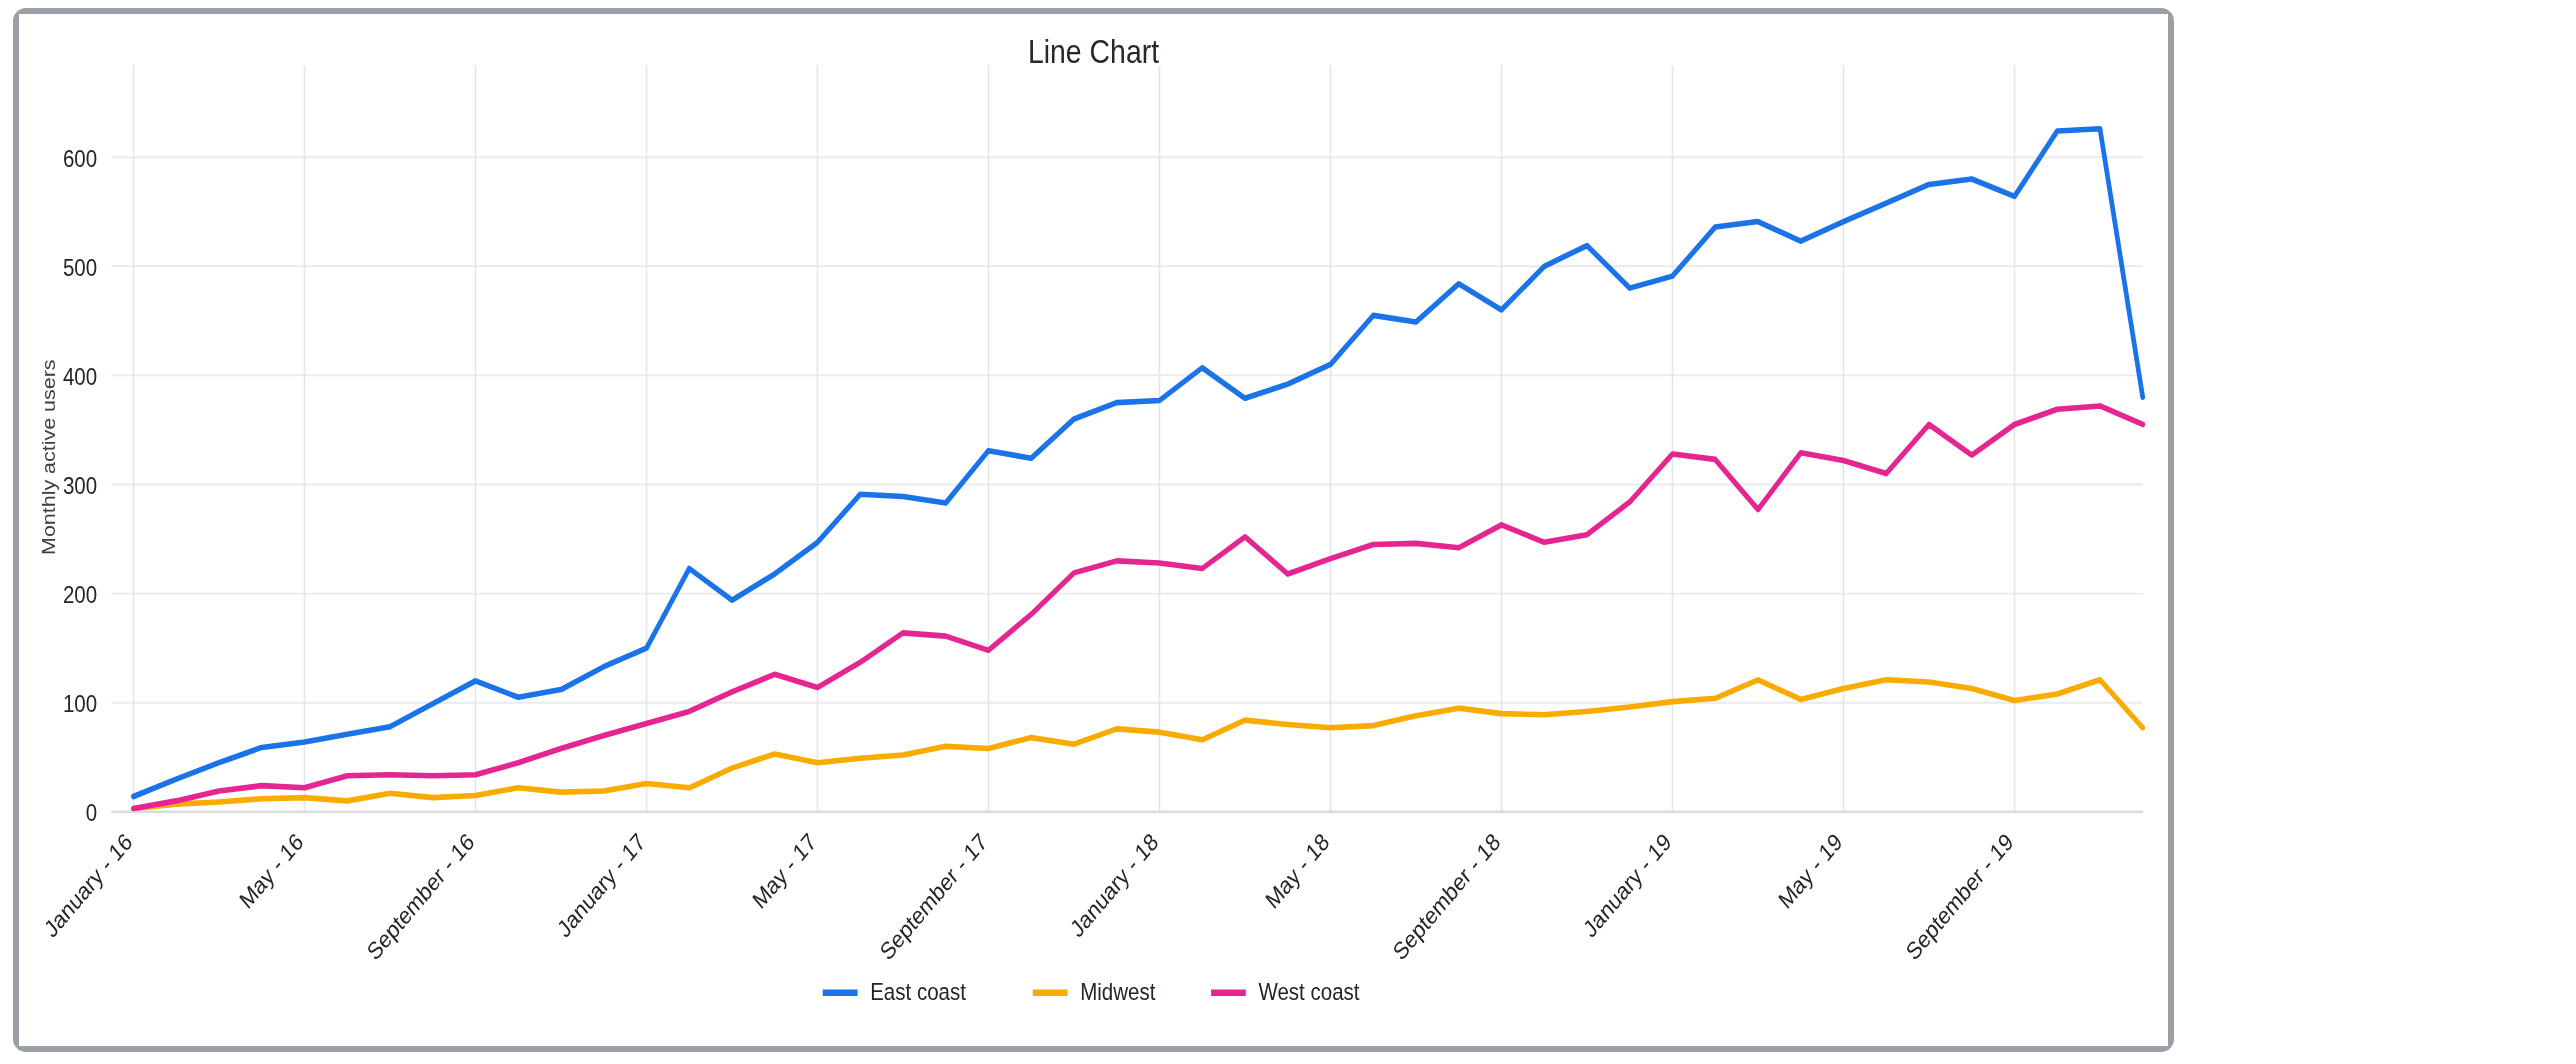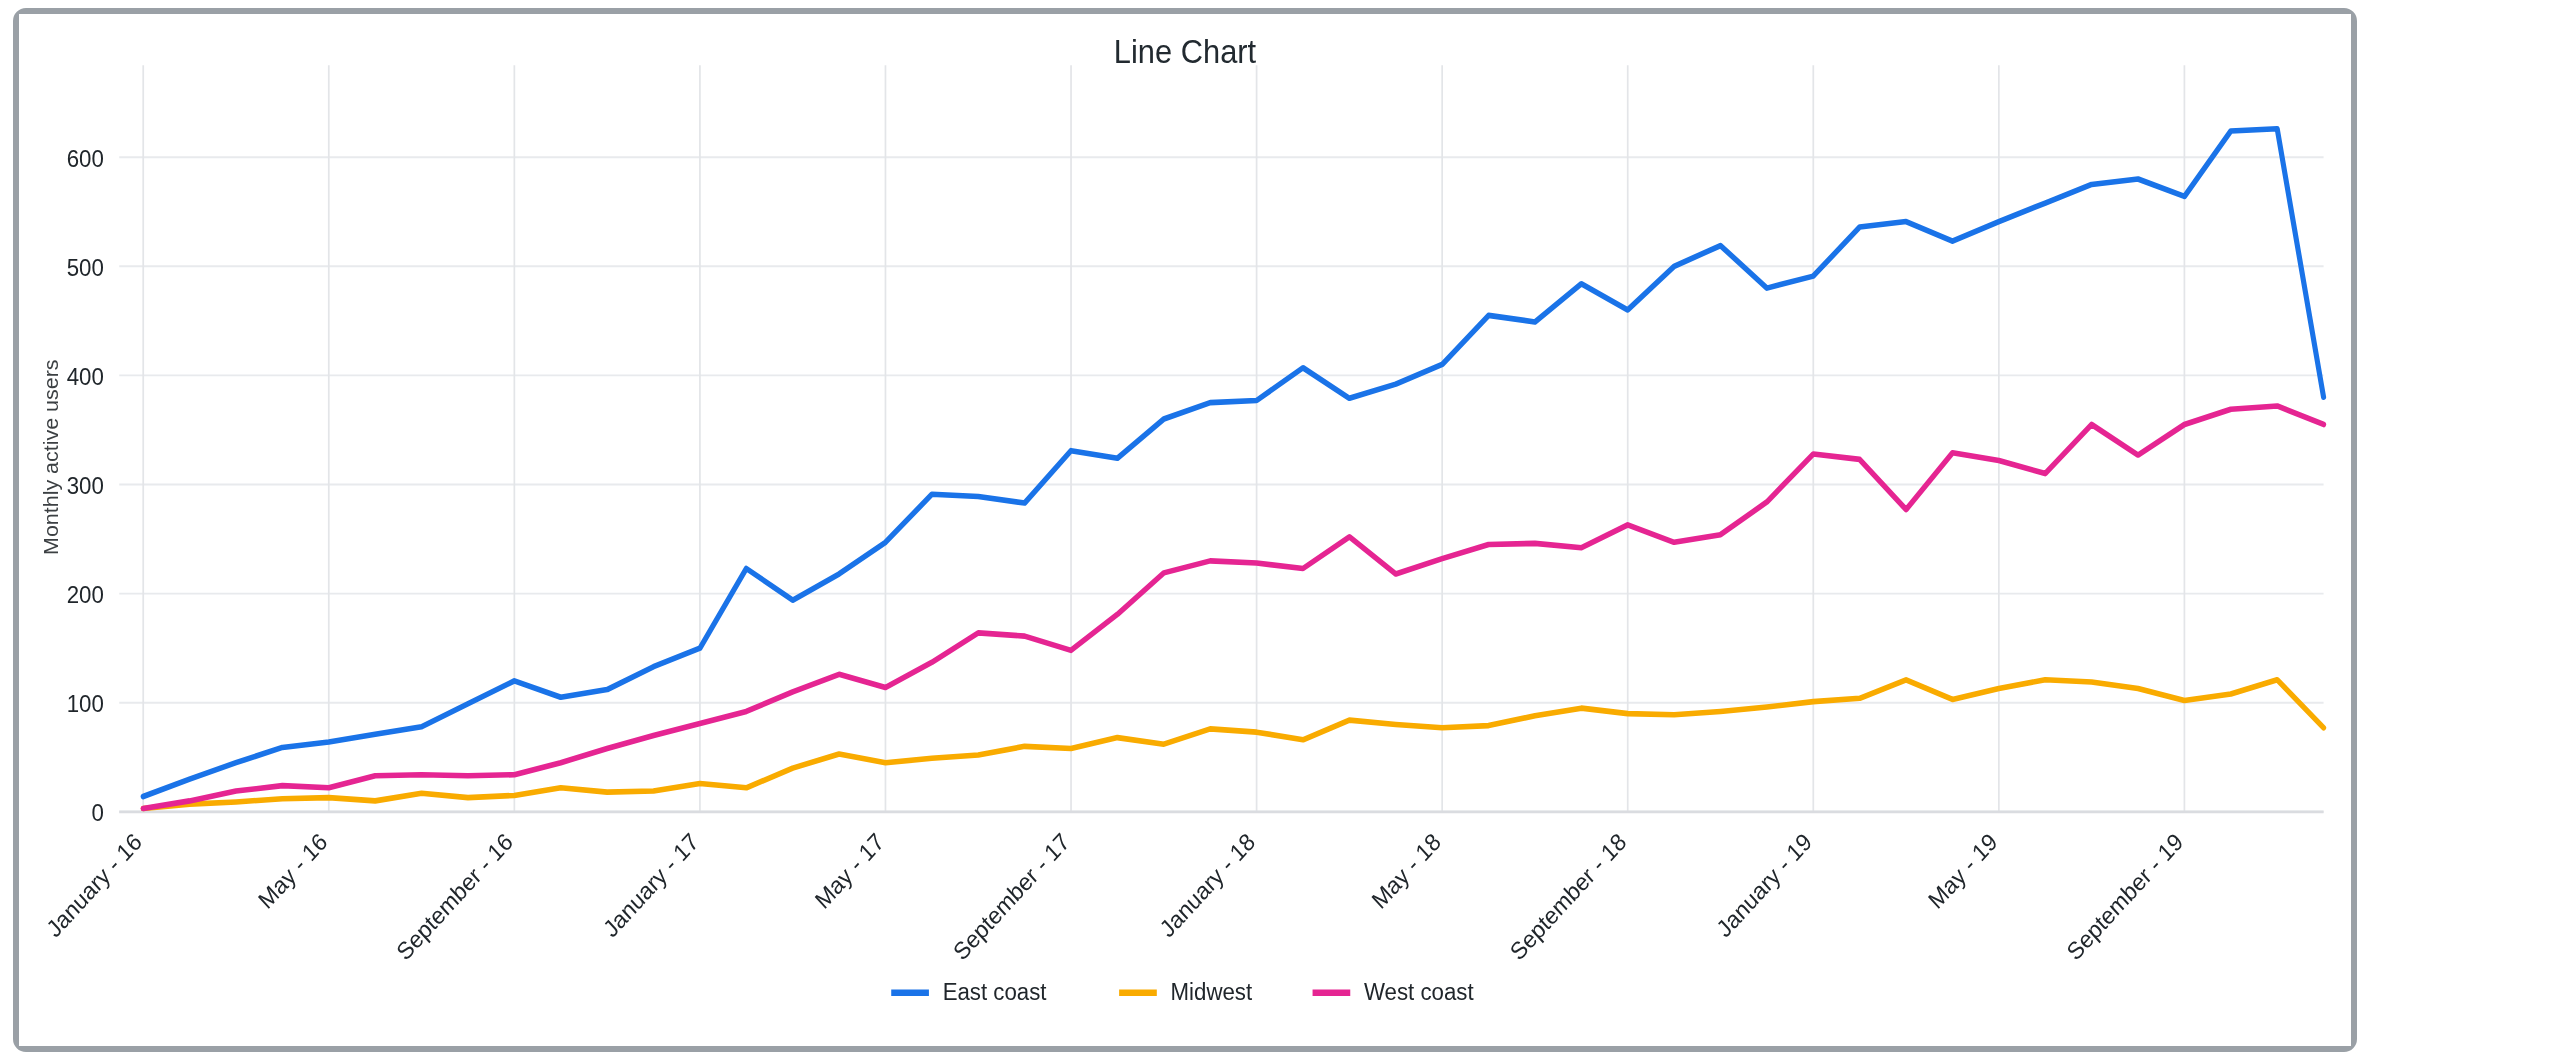--- a/index.html
+++ b/index.html
@@ -10,21 +10,21 @@
   body {
     width: 2576px;
     height: 1064px;
     font-family: "Liberation Sans", sans-serif;
     overflow: hidden;
   }
   #chart-window {
     position: absolute;
     left: 13px;
     top: 7.5px;
-    width: 2344px;
+    width: 2161px;
     height: 1044px;
     background: #ffffff;
     border: 6.5px solid #9aa0a6;
     border-radius: 13px;
     box-sizing: border-box;
   }
   #chart-surface {
     position: absolute;
     inset: 0;
     width: 100%;

